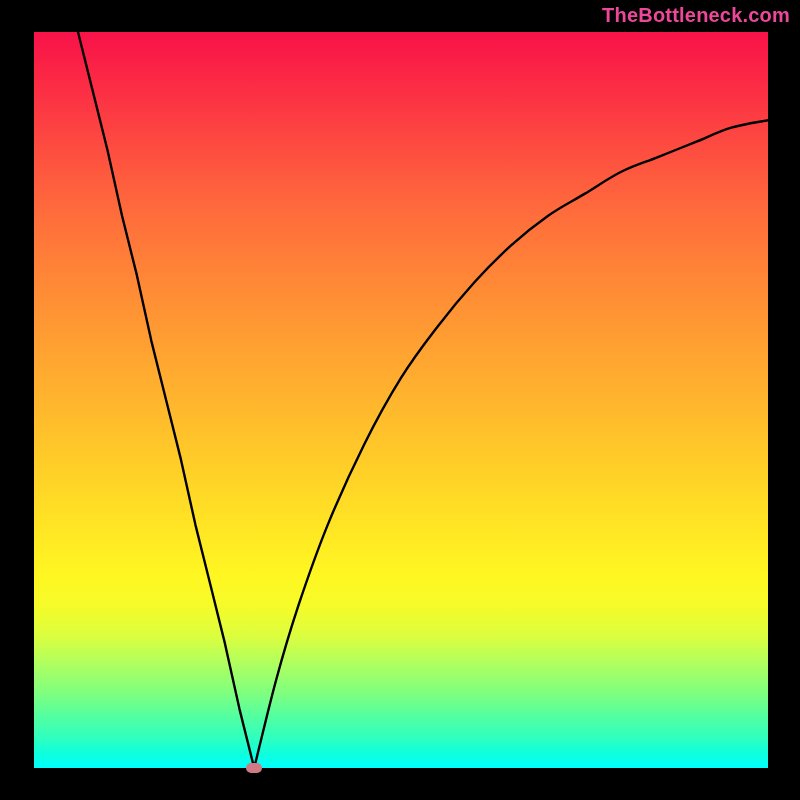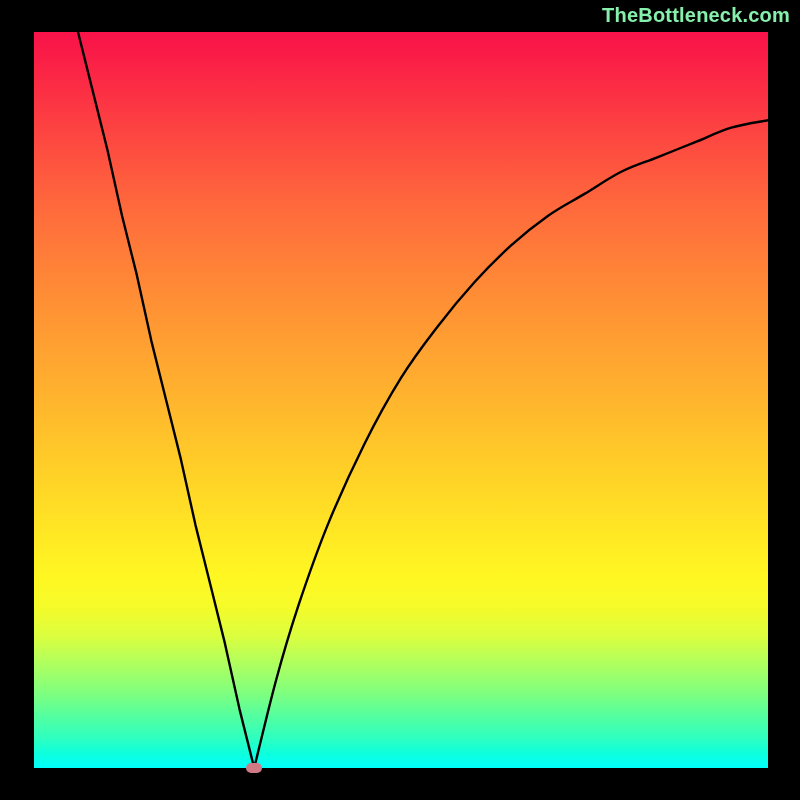--- a/index.html
+++ b/index.html
@@ -14,21 +14,21 @@
   .outer {
     position: relative;
     width: 800px;
     height: 800px;
     background: #000;
   }
   .watermark {
     position: absolute;
     top: 4px;
     right: 10px;
-    color: #86efac;
+    color: #ec4899;
     font-size: 20px;
     font-weight: 600;
     letter-spacing: 0.2px;
     z-index: 10;
   }
   .plot-area {
     position: absolute;
     left: 34px;
     top: 32px;
     width: 734px;

